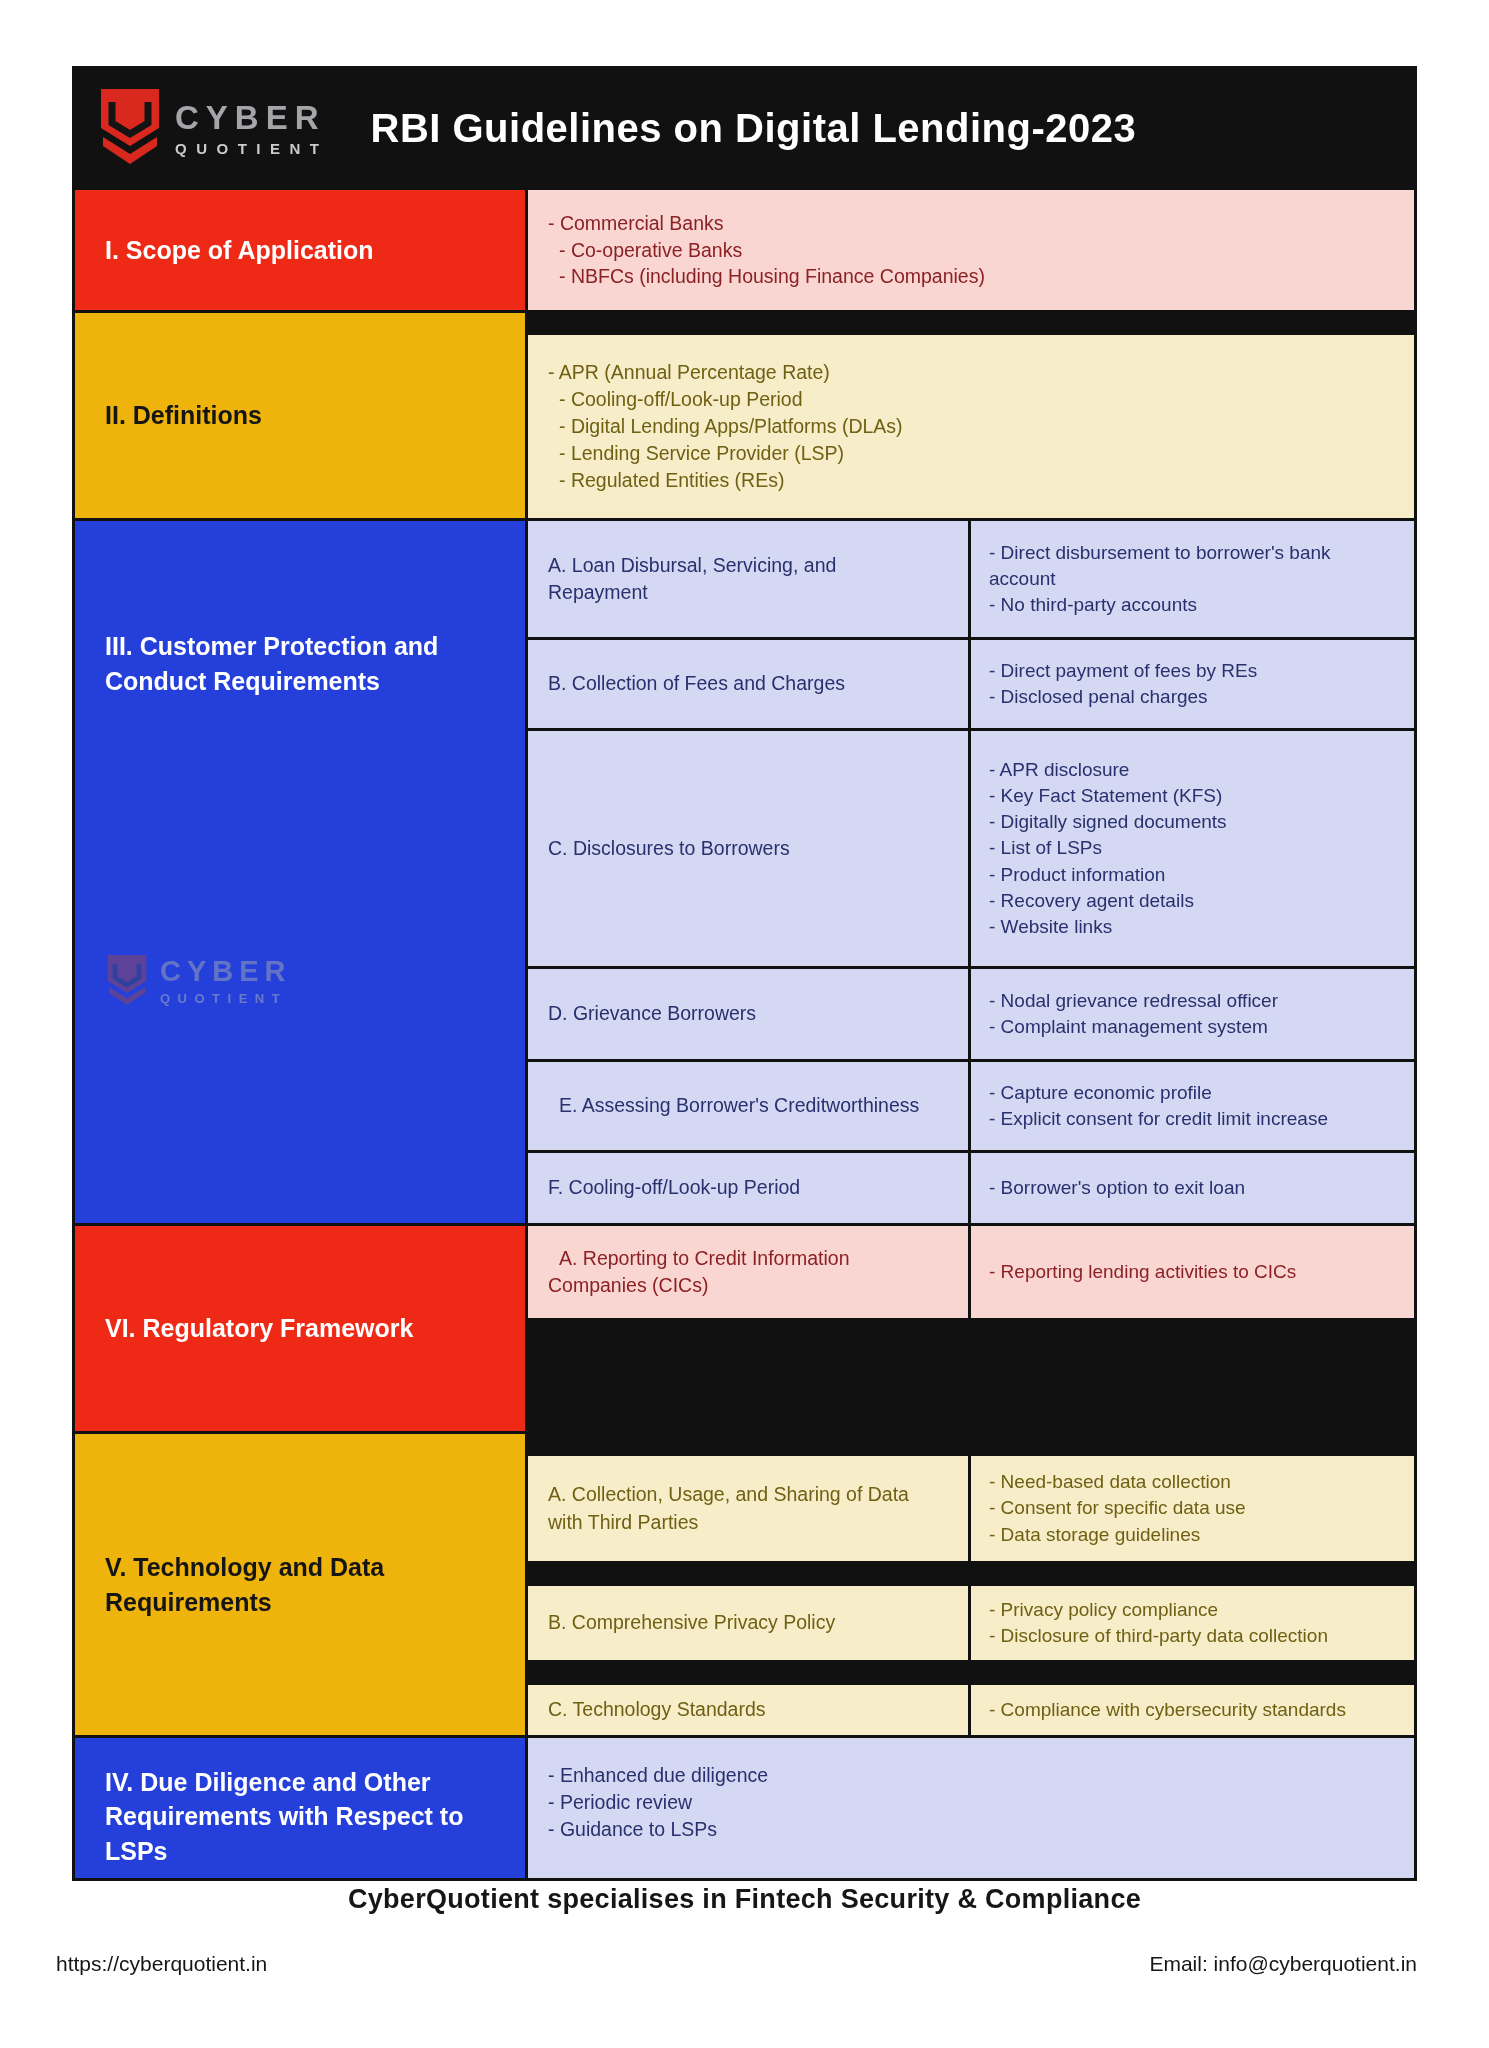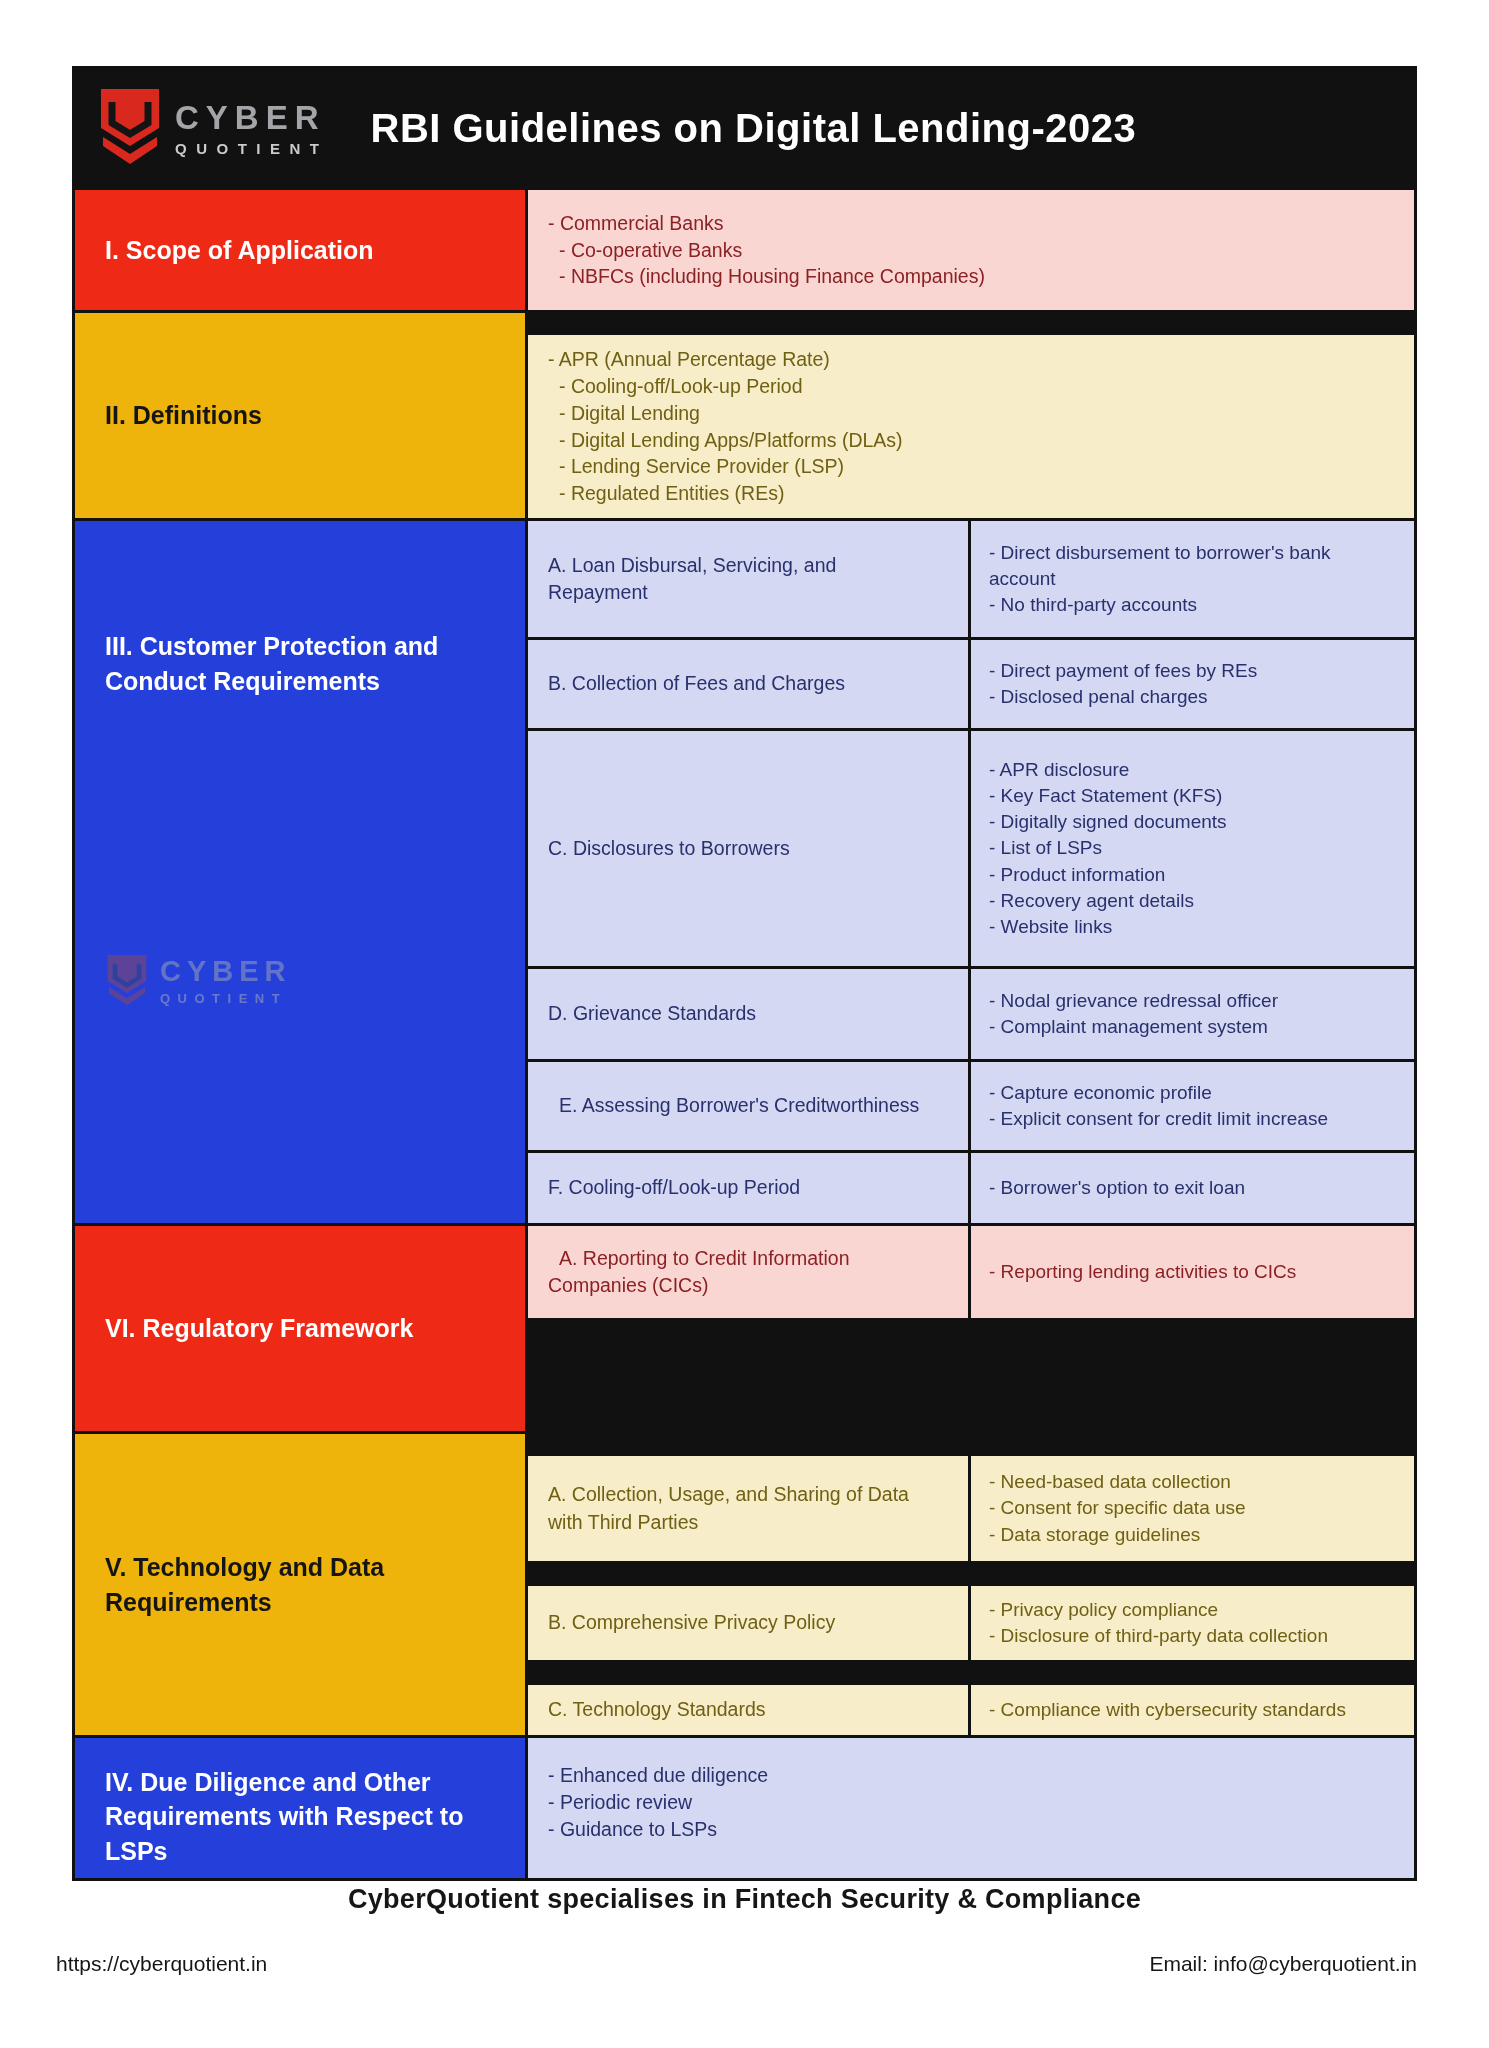--- a/index.html
+++ b/index.html
@@ -115,21 +115,20 @@
         </div>
     </div>
 
     <div class="row" style="height:205px">
       <div class="cell head yellow">
         <span class="head-label">II. Definitions</span>
       </div>
       <div class="cell content cream list-indent">
           <div class="li">- APR (Annual Percentage Rate)</div>
           <div class="li">- Cooling-off/Look-up Period</div>
-          <div class="li">- Digital Lending</div>
           <div class="li">- Digital Lending Apps/Platforms (DLAs)</div>
           <div class="li">- Lending Service Provider (LSP)</div>
           <div class="li">- Regulated Entities (REs)</div>
         </div>
     </div>
 
     <div class="row" style="height:702px">
       <div class="cell head blue head-top">
         <span class="head-label">III. Customer Protection and Conduct Requirements</span>
         <div class="watermark">
@@ -165,21 +164,21 @@
               <div class="li">- APR disclosure</div>
               <div class="li">- Key Fact Statement (KFS)</div>
               <div class="li">- Digitally signed documents</div>
               <div class="li">- List of LSPs</div>
               <div class="li">- Product information</div>
               <div class="li">- Recovery agent details</div>
               <div class="li">- Website links</div>
             </div>
         </div>
         <div class="subrow" style="height:90px">
-          <div class="cell mid lav">D. Grievance Standards</div>
+          <div class="cell mid lav">D. Grievance Borrowers</div>
           <div class="cell det lav">
               <div class="li">- Nodal grievance redressal officer</div>
               <div class="li">- Complaint management system</div>
             </div>
         </div>
         <div class="subrow" style="height:88px">
           <div class="cell mid lav indent-first">E. Assessing Borrower's Creditworthiness</div>
           <div class="cell det lav">
               <div class="li">- Capture economic profile</div>
               <div class="li">- Explicit consent for credit limit increase</div>

